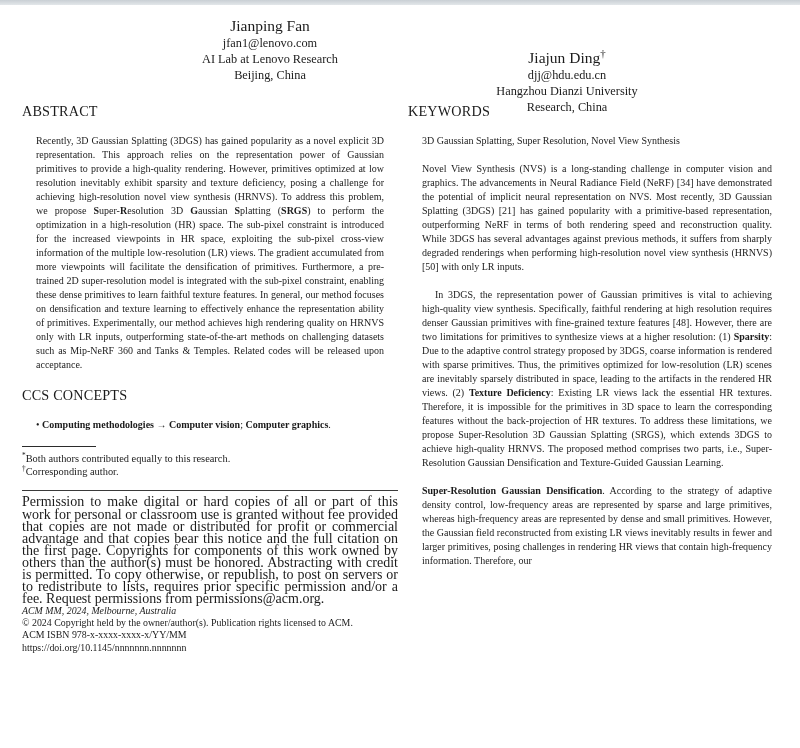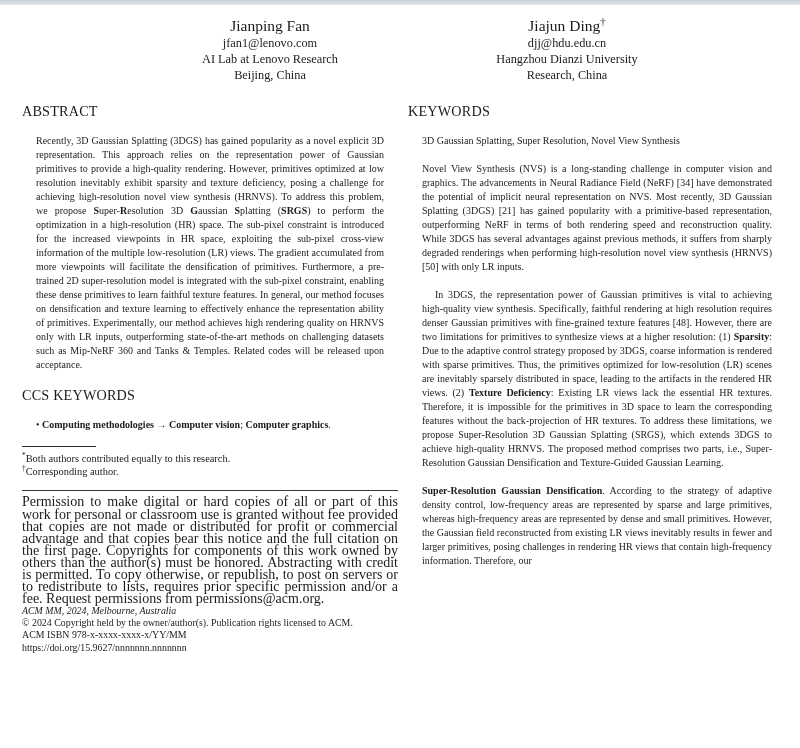--- a/index.html
+++ b/index.html
@@ -11,21 +11,21 @@
     font-family: "Liberation Serif", "DejaVu Serif", serif;
     overflow: hidden;
   }
   .topbar {
     width: 800px; height: 5px;
     background: linear-gradient(#c9cfd4, #e3e7ea);
   }
   .header { position: relative; height: 93px; }
   .author-block { position: absolute; top: 11px; text-align: center; }
   .author-block.a1 { left: 152px; width: 236px; }
-  .author-block.a2 { left: 452px; width: 230px; }
+  .author-block.a2 { left: 452px; width: 230px; margin-top: 32px; }
   .author-name { font-size: 15.5px; line-height: 20px; }
   .author-line { font-size: 12.3px; line-height: 15.8px; }
   sup { font-size: 70%; line-height: 0; }
 
   .columns { display: flex; gap: 10px; padding: 4px 0 0 22px; }
   .col-left  { width: 376px; position: relative; }
   .col-right { width: 378px; position: relative; }
 
   h2.section {
     font-size: 14.2px; line-height: 18px; font-weight: normal;
@@ -74,33 +74,33 @@
     <div class="author-line">Research, China</div>
   </div>
 </div>
 
 <div class="columns">
 
   <div class="col-left">
     <h2 class="section">ABSTRACT</h2>
     <p class="body"><span>Recently, 3D Gaussian Splatting (3DGS) has gained popularity as a novel explicit 3D representation. This approach relies on the representation power of Gaussian primitives to provide a high-quality rendering. However, primitives optimized at low resolution inevitably exhibit sparsity and texture deficiency, posing a challenge for achieving high-resolution novel view synthesis (HRNVS). To address this problem, we propose </span><span style="font-weight: bold;">S</span><span>uper-</span><span style="font-weight: bold;">R</span><span>esolution 3D </span><span style="font-weight: bold;">G</span><span>aussian </span><span style="font-weight: bold;">S</span><span>platting (</span><span style="font-weight: bold;">SRGS</span><span>) to perform the optimization in a high-resolution (HR) space. The sub-pixel constraint is introduced for the increased viewpoints in HR space, exploiting the sub-pixel cross-view information of the multiple low-resolution (LR) views. The gradient accumulated from more viewpoints will facilitate the densification of primitives. Furthermore, a pre-trained 2D super-resolution model is integrated with the sub-pixel constraint, enabling these dense primitives to learn faithful texture features. In general, our method focuses on densification and texture learning to effectively enhance the representation ability of primitives. Experimentally, our method achieves high rendering quality on HRNVS only with LR inputs, outperforming state-of-the-art methods on challenging datasets such as Mip-NeRF 360 and Tanks &amp; Temples. Related codes will be released upon acceptance.</span></p>
 
-    <h2 class="section mt">CCS KEYWORDS</h2>
+    <h2 class="section mt">CCS CONCEPTS</h2>
     <p class="body"><span>• </span><span style="font-weight: bold;">Computing methodologies</span><span> → </span><span style="font-weight: bold;">Computer vision</span><span>; </span><span style="font-weight: bold;">Computer graphics</span><span>.</span></p>
 
     <hr class="fnrule">
     <p class="footnote"><sup>*</sup><span>Both authors contributed equally to this research.</span></p>
     <p class="footnote"><sup>†</sup><span>Corresponding author.</span></p>
 
     <hr class="permrule">
     <p class="perm">Permission to make digital or hard copies of all or part of this work for personal or classroom use is granted without fee provided that copies are not made or distributed for profit or commercial advantage and that copies bear this notice and the full citation on the first page. Copyrights for components of this work owned by others than the author(s) must be honored. Abstracting with credit is permitted. To copy otherwise, or republish, to post on servers or to redistribute to lists, requires prior specific permission and/or a fee. Request permissions from permissions@acm.org.</p>
     <p class="perm-line italic">ACM MM, 2024, Melbourne, Australia</p>
     <p class="perm-line">© 2024 Copyright held by the owner/author(s). Publication rights licensed to ACM.</p>
     <p class="perm-line">ACM ISBN 978-x-xxxx-xxxx-x/YY/MM</p>
-    <p class="perm-line">https://doi.org/15.9627/nnnnnnn.nnnnnnn</p>
+    <p class="perm-line">https://doi.org/10.1145/nnnnnnn.nnnnnnn</p>
   </div>
 
   <div class="col-right">
     <h2 class="section">KEYWORDS</h2>
     <p class="body">3D Gaussian Splatting, Super Resolution, Novel View Synthesis</p>
 
     <p class="body"><span>Novel View Synthesis (NVS) is a long-standing challenge in computer vision and graphics. The advancements in Neural Radiance Field (NeRF) [34] have demonstrated the potential of implicit neural representation on NVS. Most recently, 3D Gaussian Splatting (3DGS) [21] has gained popularity with a primitive-based representation, outperforming NeRF in terms of both rendering speed and reconstruction quality. While 3DGS has several advantages against previous methods, it suffers from sharply degraded renderings when performing high-resolution novel view synthesis (HRNVS) [50] with only LR inputs.</span></p>
     <p class="body indent"><span>In 3DGS, the representation power of Gaussian primitives is vital to achieving high-quality view synthesis. Specifically, faithful rendering at high resolution requires denser Gaussian primitives with fine-grained texture features [48]. However, there are two limitations for primitives to synthesize views at a higher resolution: (1) </span><span style="font-weight: bold;">Sparsity</span><span>: Due to the adaptive control strategy proposed by 3DGS, coarse information is rendered with sparse primitives. Thus, the primitives optimized for low-resolution (LR) scenes are inevitably sparsely distributed in space, leading to the artifacts in the rendered HR views. (2) </span><span style="font-weight: bold;">Texture Deficiency</span><span>: Existing LR views lack the essential HR textures. Therefore, it is impossible for the primitives in 3D space to learn the corresponding features without the back-projection of HR textures. To address these limitations, we propose Super-Resolution 3D Gaussian Splatting (SRGS), which extends 3DGS to achieve high-quality HRNVS. The proposed method comprises two parts, i.e., Super-Resolution Gaussian Densification and Texture-Guided Gaussian Learning.</span></p>
     <p class="body"><span style="font-weight: bold;">Super-Resolution Gaussian Densification</span><span>. According to the strategy of adaptive density control, low-frequency areas are represented by sparse and large primitives, whereas high-frequency areas are represented by dense and small primitives. However, the Gaussian field reconstructed from existing LR views inevitably results in fewer and larger primitives, posing challenges in rendering HR views that contain high-frequency information. Therefore, our</span></p>
   </div>

